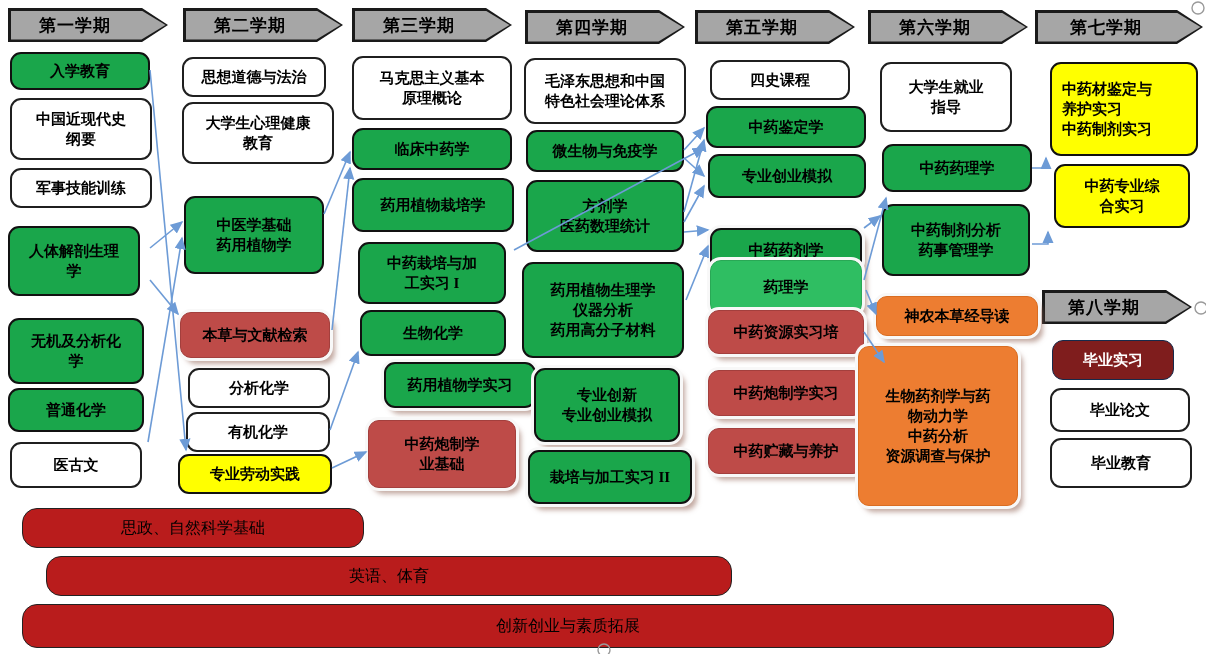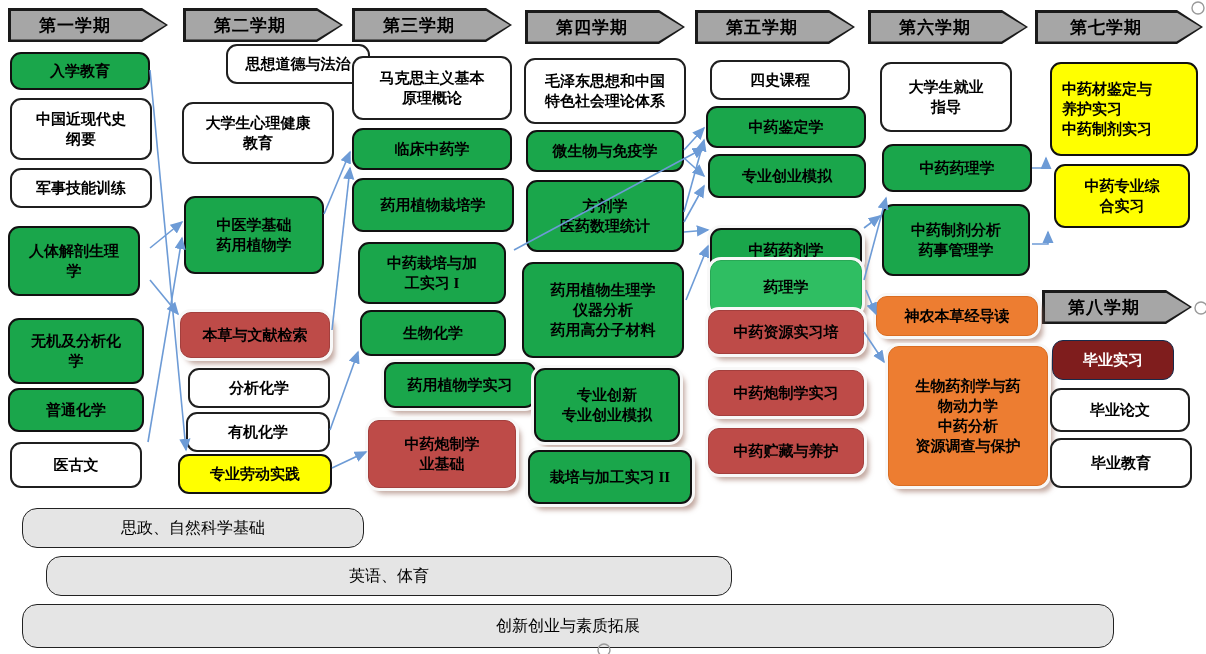--- a/index.html
+++ b/index.html
@@ -36,21 +36,21 @@
   .st-green      { background:#1AA64B; border:2.5px solid #111; }
   .st-lightgreen { background:#2FBE62; border:1px solid #29a855; }
   .st-white      { background:#ffffff; border:2px solid #1f1f1f; }
   .st-yellow     { background:#FFFF00; border:2px solid #111; }
   .st-red        { background:#BE4B48; border:1px solid #a33f3d; }
   .st-orange     { background:#ED7D31; border:1px solid #d96d22; }
   .st-navy       { background:#7f1d1d; border:1px solid #162a4b; color:#fff; }
   .shadowed { box-shadow:0 0 0 3px #f8f8f8, 5px 6px 5px rgba(145,100,85,.55); }
   
   .bar {
-    position:absolute; box-sizing:border-box; background:#e5e5e5;
+    position:absolute; box-sizing:border-box; background:#b91c1c;
     border:1.7px solid #222; border-radius:15px;
     display:flex; align-items:center; justify-content:center;
     font-size:16px; color:#000;
   }
   
   #connectors { position:absolute; left:0; top:0; pointer-events:none; }
 </style>
 </head>
 <body>
 
@@ -98,21 +98,21 @@
     <div class="box st-green" style="left: 10px; top: 52px; width: 140px; height: 38px;">入学教育</div>
     <div class="box st-white" style="left: 10px; top: 98px; width: 142px; height: 62px;">中国近现代史
 纲要</div>
     <div class="box st-white" style="left: 10px; top: 168px; width: 142px; height: 40px;">军事技能训练</div>
     <div class="box st-green" style="left: 8px; top: 226px; width: 132px; height: 70px;">人体解剖生理
 学</div>
     <div class="box st-green" style="left: 8px; top: 318px; width: 136px; height: 66px;">无机及分析化
 学</div>
     <div class="box st-green" style="left: 8px; top: 388px; width: 136px; height: 44px;">普通化学</div>
     <div class="box st-white" style="left: 10px; top: 442px; width: 132px; height: 46px;">医古文</div>
-    <div class="box st-white" style="left: 182px; top: 44px; width: 144px; height: 40px; margin-left: 44px;">思想道德与法治</div>
+    <div class="box st-white" style="left: 182px; top: 57px; width: 144px; height: 40px;">思想道德与法治</div>
     <div class="box st-white" style="left: 182px; top: 102px; width: 152px; height: 62px;">大学生心理健康
 教育</div>
     <div class="box st-green" style="left: 184px; top: 196px; width: 140px; height: 78px;">中医学基础
 药用植物学</div>
     <div class="box st-red shadowed" style="left: 180px; top: 312px; width: 150px; height: 46px;">本草与文献检索</div>
     <div class="box st-white" style="left: 188px; top: 368px; width: 142px; height: 40px;">分析化学</div>
     <div class="box st-white" style="left: 186px; top: 412px; width: 144px; height: 40px;">有机化学</div>
     <div class="box st-yellow" style="left: 178px; top: 454px; width: 154px; height: 40px;">专业劳动实践</div>
     <div class="box st-white" style="left: 352px; top: 56px; width: 160px; height: 64px;">马克思主义基本
 原理概论</div>
@@ -142,21 +142,21 @@
     <div class="box st-lightgreen shadowed" style="left: 710px; top: 260px; width: 152px; height: 55px;">药理学</div>
     <div class="box st-red shadowed" style="left: 708px; top: 310px; width: 156px; height: 44px;">中药资源实习培</div>
     <div class="box st-red shadowed" style="left: 708px; top: 370px; width: 156px; height: 46px;">中药炮制学实习</div>
     <div class="box st-red shadowed" style="left: 708px; top: 428px; width: 156px; height: 46px;">中药贮藏与养护</div>
     <div class="box st-white" style="left: 880px; top: 62px; width: 132px; height: 70px;">大学生就业
 指导</div>
     <div class="box st-green" style="left: 882px; top: 144px; width: 150px; height: 48px;">中药药理学</div>
     <div class="box st-green" style="left: 882px; top: 204px; width: 148px; height: 72px;">中药制剂分析
 药事管理学</div>
     <div class="box st-orange shadowed" style="left: 876px; top: 296px; width: 162px; height: 40px;">神农本草经导读</div>
-    <div class="box st-orange shadowed" style="left: 888px; top: 346px; width: 160px; height: 140px;">生物药剂学与药
+    <div class="box st-orange shadowed" style="left: 858px; top: 346px; width: 160px; height: 160px;">生物药剂学与药
 物动力学
 中药分析
 资源调查与保护</div>
     <div class="box st-yellow align-left" style="left: 1050px; top: 62px; width: 148px; height: 94px;">中药材鉴定与
 养护实习
 中药制剂实习</div>
     <div class="box st-yellow" style="left: 1054px; top: 164px; width: 136px; height: 64px;">中药专业综
 合实习</div>
     <div class="box st-navy" style="left: 1052px; top: 340px; width: 122px; height: 40px;">毕业实习</div>
     <div class="box st-white" style="left: 1050px; top: 388px; width: 140px; height: 44px;">毕业论文</div>

